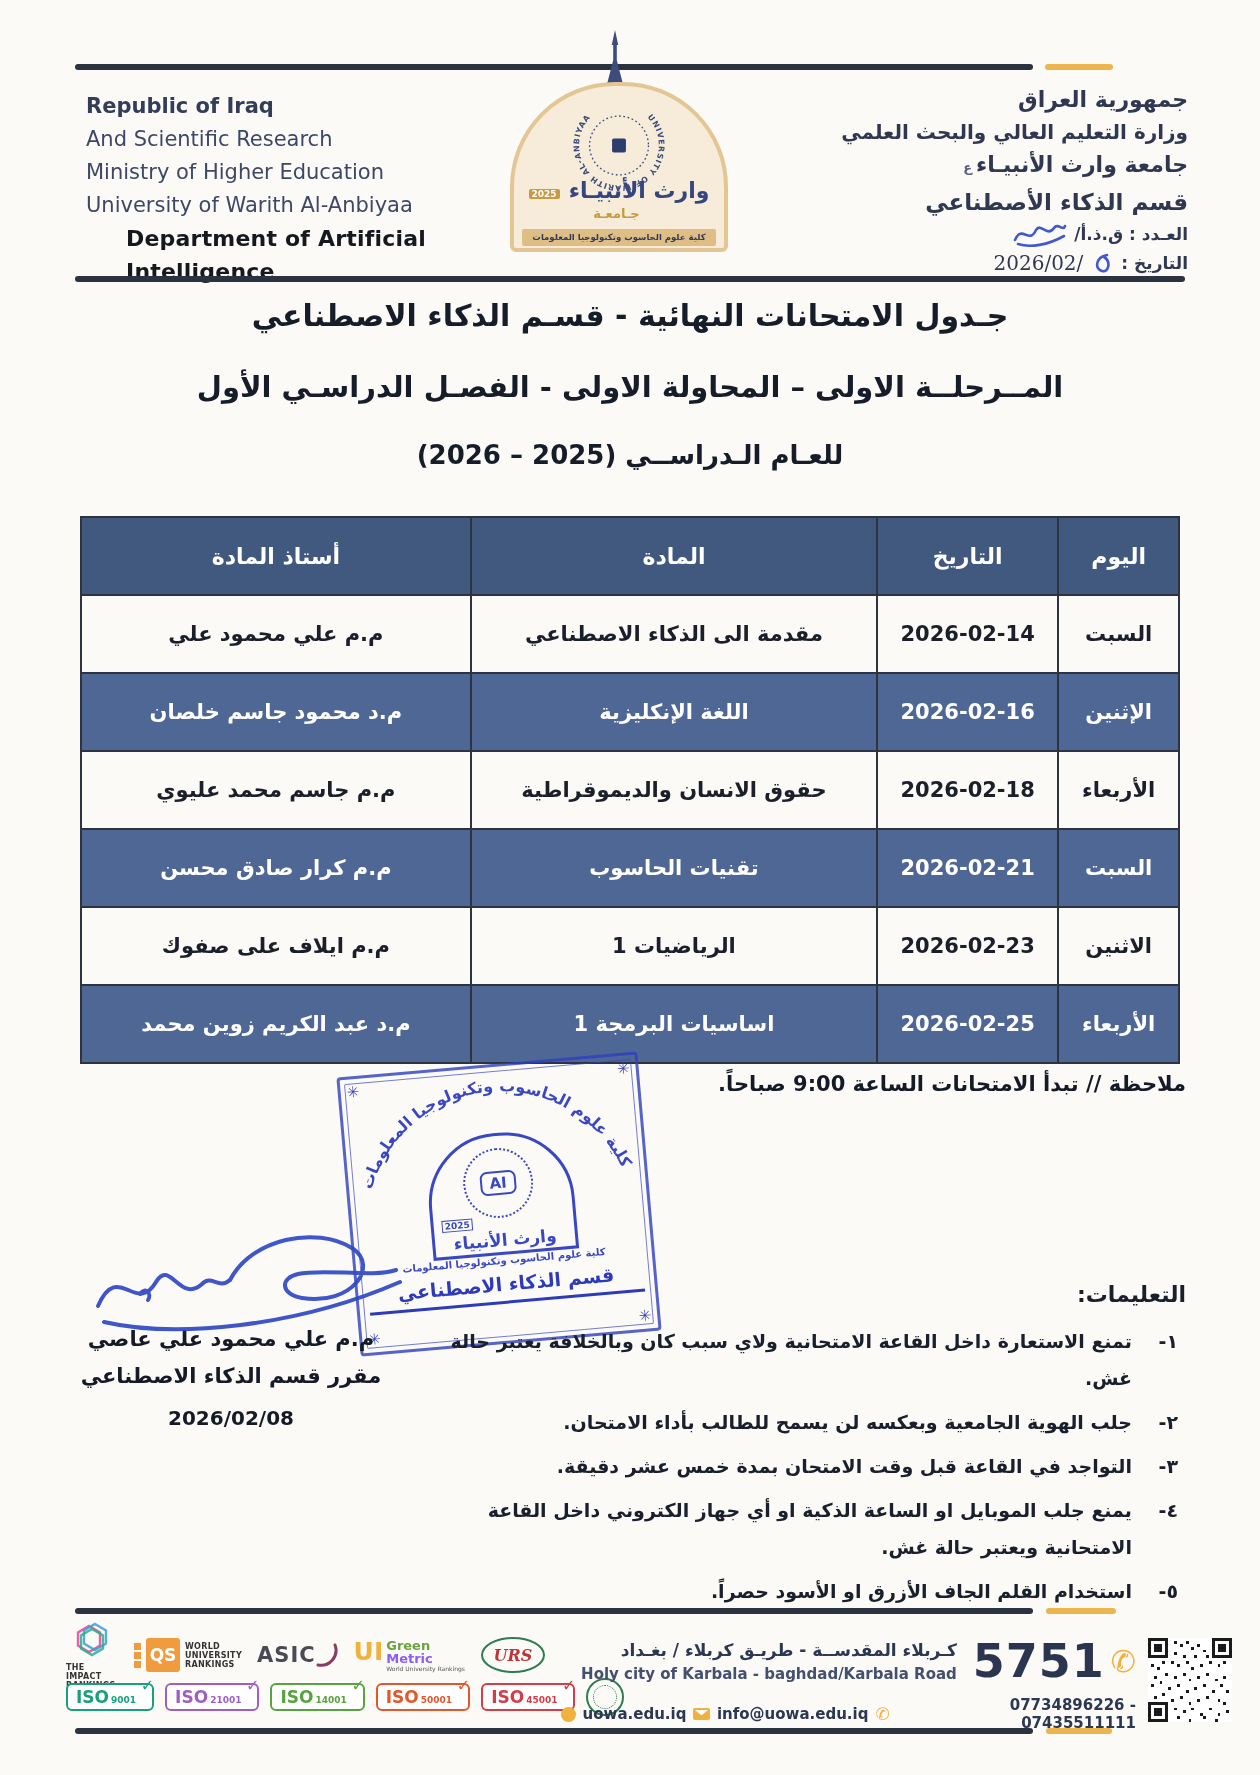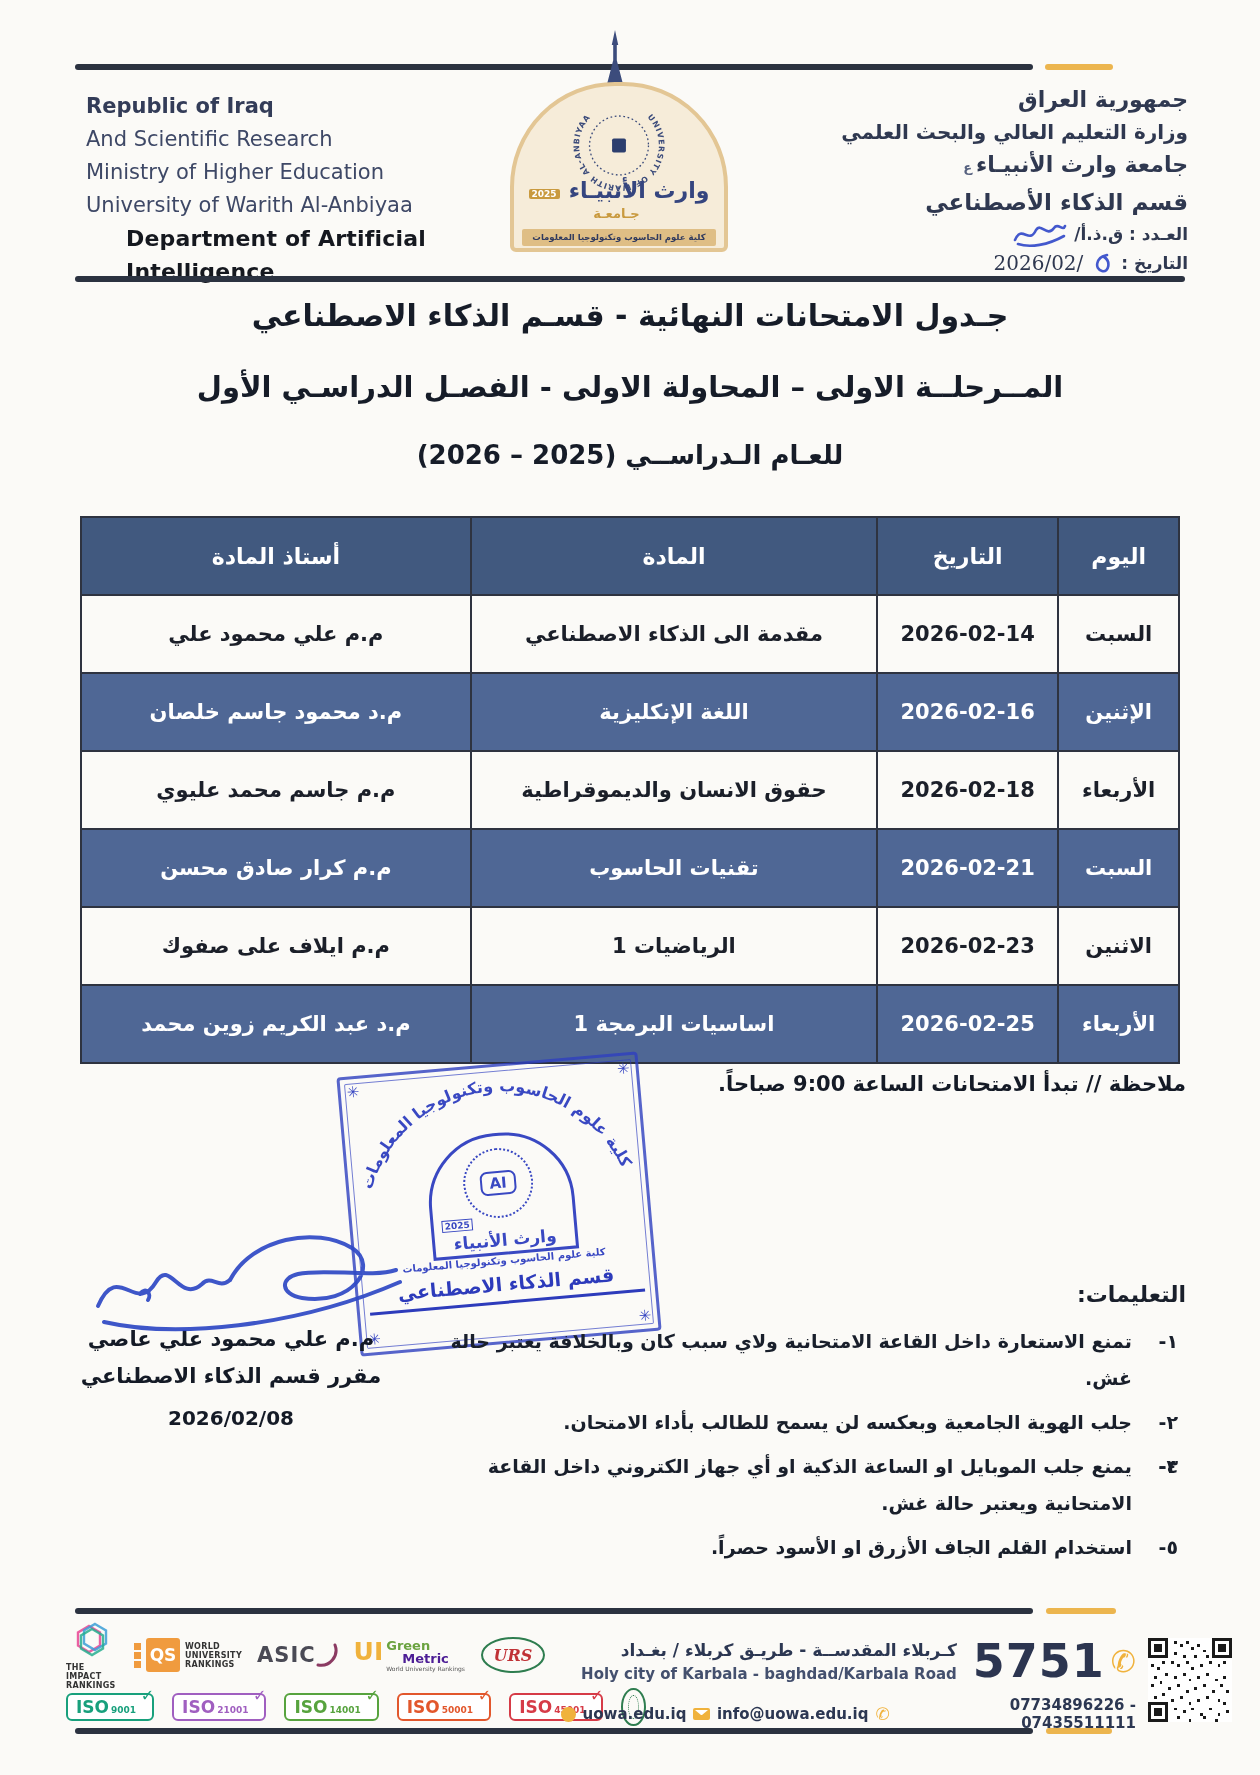--- a/index.html
+++ b/index.html
@@ -95,25 +95,25 @@
   .impact{display:flex;align-items:center;gap:5px;flex-direction:column;}
   .qs{display:flex;align-items:center;gap:5px;}
   .qs-strip{display:flex;flex-direction:column;gap:2px;}
   .qs-strip i{width:7px;height:7px;background:#f09b3e;display:block;}
   .qs-box{width:34px;height:34px;background:#f09b3e;color:#fff;font-weight:700;font-size:17px;
           display:flex;align-items:center;justify-content:center;border-radius:3px;}
   .asic{display:flex;align-items:center;font-size:21px;font-weight:600;color:#4a4a55;letter-spacing:1px;}
   .green{display:flex;align-items:flex-start;gap:3px;}
   .green .ui{font-size:25px;font-weight:700;color:#f0b23c;line-height:26px;}
   .green .gm{font-size:13px;font-weight:700;line-height:13px;}
-  .green .g{color:#6aa23f;} .green .m{color:#4c1d95;text-align:center;}
+  .green .g{color:#6aa23f;} .green .m{color:#8b5cf6;}
   .green .sub{font-size:6px;color:#555;}
   .urs{width:60px;height:32px;border:2px solid #2e7d4f;border-radius:50%;display:flex;align-items:center;justify-content:center;
        font-size:16px;font-weight:700;color:#c03236;font-family:"DejaVu Serif",serif;font-style:italic;}
-  .fl-row2{display:flex;align-items:center;gap:18px;margin-top:10px;}
+  .fl-row2{display:flex;align-items:center;gap:11px;}
   .iso{position:relative;border:2px solid var(--c);border-radius:6px;padding:2px 16px 2px 8px;
        font-weight:700;color:var(--c);font-size:17px;background:#fff;}
   .iso .num{font-size:9px;margin-left:2px;}
   .iso .chk{position:absolute;right:-2px;top:-9px;font-size:16px;}
   .emblem{width:34px;height:34px;border:2px solid #2e7d4f;border-radius:50%;position:relative;}
   .emblem:before{content:"";position:absolute;inset:5px;border:1px dotted #2e7d4f;border-radius:50%;}
 
   .f-right{position:absolute;right:124px;top:1634px;width:575px;}
   .fr-top{display:flex;justify-content:flex-end;align-items:center;gap:16px;}
   .addr{text-align:right;}
@@ -296,20 +296,21 @@
     <div class="instr-item">
       <span class="inum">١-</span>
       <span>تمنع الاستعارة داخل القاعة الامتحانية ولاي سبب كان وبالخلافة يعتبر حالة غش.</span>
     </div>
     <div class="instr-item">
       <span class="inum">٢-</span>
       <span>جلب الهوية الجامعية وبعكسه لن يسمح للطالب بأداء الامتحان.</span>
     </div>
     <div class="instr-item">
       <span class="inum">٣-</span>
+      <span>التواجد في القاعة قبل وقت الامتحان بمدة خمس عشر دقيقة.</span>
     </div>
     <div class="instr-item">
       <span class="inum">٤-</span>
       <span>يمنع جلب الموبايل او الساعة الذكية او أي جهاز الكتروني داخل القاعة الامتحانية ويعتبر حالة غش.</span>
     </div>
     <div class="instr-item">
       <span class="inum">٥-</span>
       <span>استخدام القلم الجاف الأزرق او الأسود حصراً.</span>
     </div>
   </div>

